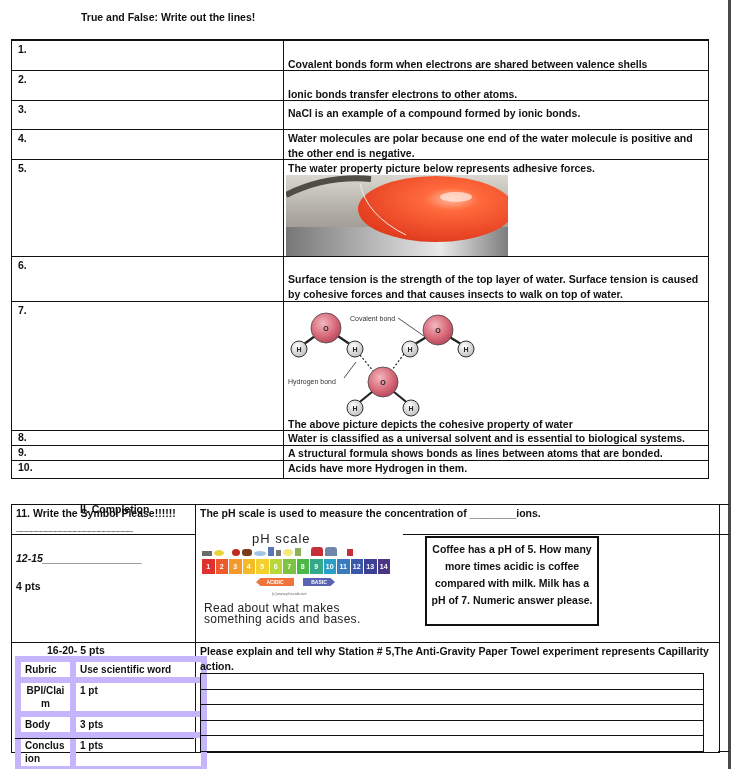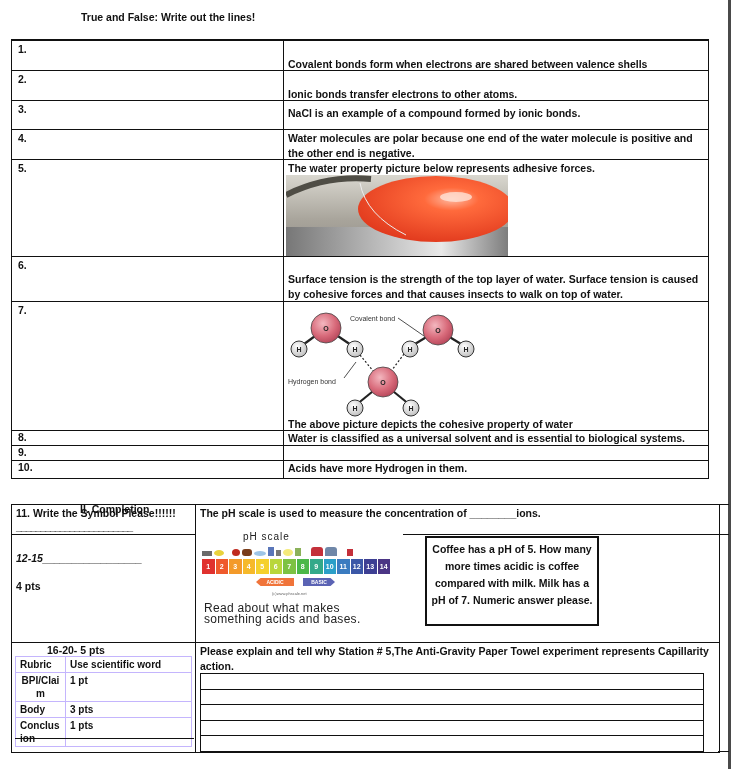--- a/index.html
+++ b/index.html
@@ -14,21 +14,21 @@
   .num { position:absolute; left:6px; top:2px; }
   .vdiv { position:absolute; left:271px; top:0; bottom:0; border-left:1.3px solid #111; }
   .stmt { position:absolute; left:276px; width:416px; line-height:14.5px; }
   .sec2 { left:80px; top:503px; }
   .bt { left:11px; top:504px; width:707px; height:247px; border:1.3px solid #111; }
   .bt .vd { position:absolute; left:183px; top:0; bottom:0; border-left:1.3px solid #111; }
   .hl { position:absolute; border-top:1.3px solid #111; }
   .phbox { position:absolute; left:425px; top:536px; width:174px; height:90px; border:2.5px solid #111;
            text-align:center; line-height:17px; font-size:10.5px; padding-top:3px; box-sizing:border-box; }
   .rubric { position:absolute; left:15px; top:656px; border-collapse:collapse; font-size:10px; }
-  .rubric td { border:1px solid #c4b5fd; padding:1px 4px; vertical-align:top; line-height:13px; }
+  .rubric td { border:6px solid #c4b5fd; padding:1px 4px; vertical-align:top; line-height:13px; }
   .lines { position:absolute; left:200px; top:673px; width:502px; border:1px solid #111; }
   .lines div { height:14.5px; border-top:1px solid #111; }
   .lines div:first-child { border-top:none; }
 </style>
 </head>
 <body>
 
 <div class="abs rightbar"></div>
 
 <div class="abs title">True and False:  Write out the lines!</div>
@@ -144,20 +144,21 @@
       </g>
     </svg>
     <div class="stmt" style="top:115px;">The above picture depicts the cohesive property of water</div>
   </div>
   <div class="row" style="top:390px;height:15px;">
     <span class="num" style="top:0;">8.</span>
     <div class="stmt" style="top:0;">Water is classified as a universal solvent and is essential to biological systems.</div>
   </div>
   <div class="row" style="top:405px;height:15px;">
     <span class="num" style="top:0;">9.</span>
+    <div class="stmt" style="top:0;">A structural formula shows bonds as lines between atoms that are bonded.</div>
   </div>
   <div class="row" style="top:420px;height:16px;">
     <span class="num" style="top:0;">10.</span>
     <div class="stmt" style="top:0;">Acids have more Hydrogen in them.</div>
   </div>
 </div>
 
 <div class="abs sec2">II. Completion</div>
 
 <div class="abs bt">
@@ -171,21 +172,21 @@
 <div class="abs" style="left:718px;top:751px;width:11px;border-top:1.3px solid #111;"></div>
 
 <div class="abs" style="left:16px;top:507px;">11. Write the Symbol Please!!!!!!</div>
 <div class="abs" style="left:16px;top:520px;letter-spacing:-1px;">________________________</div>
 <div class="abs" style="left:200px;top:507px;">The pH scale is used to measure the concentration of ________ions.</div>
 
 <div class="abs" style="left:16px;top:552px;font-style:italic;">12-15_________________</div>
 <div class="abs" style="left:16px;top:580px;text-align:right;">4 pts</div>
 
 <div class="abs" style="left:198px;top:531px;width:200px;height:100px;background:#fff;">
-  <div class="abs" style="left:45px;top:0;font-size:10px;font-weight:normal;letter-spacing:1px;color:#222;">pH scale</div>
+  <div class="abs" style="left:54px;top:0;font-size:13px;font-weight:normal;letter-spacing:1px;color:#222;">pH scale</div>
   <div class="abs" style="left:4px;top:15px;width:196px;height:10px;display:flex;gap:2px;align-items:flex-end;">
     <span style="width:10px;height:5px;background:#6b6b6b;"></span>
       <span style="width:10px;height:6px;background:#e9d23c;border-radius:50%;"></span>
     <span style="width:4px"></span>
       <span style="width:8px;height:7px;background:#c02a1e;border-radius:50%;"></span>
       <span style="width:10px;height:7px;background:#7a3d1a;border-radius:3px;"></span>
     <span style="width:12px;height:5px;background:#9ec5e6;border-radius:50%;"></span>
       <span style="width:6px;height:9px;background:#5a76b9;"></span>
       <span style="width:5px;height:6px;background:#777;"></span>
     <span style="width:10px;height:7px;background:#f4ea7a;border-radius:50%;"></span>

